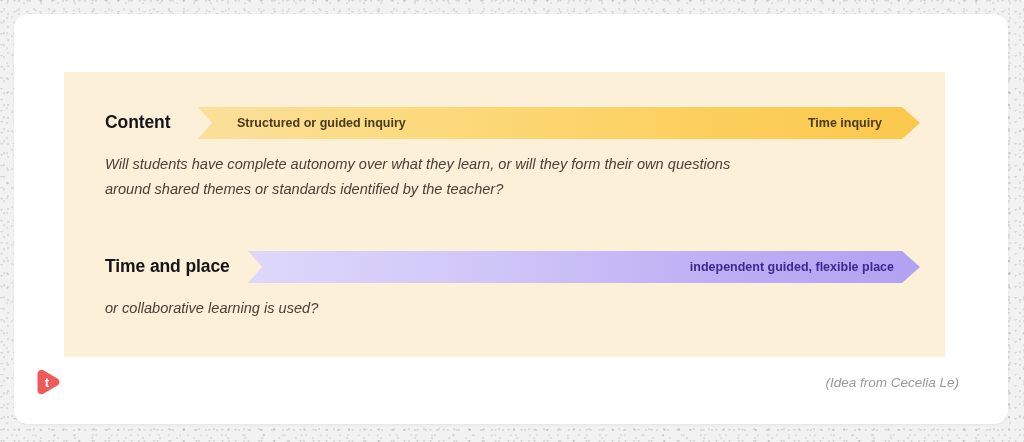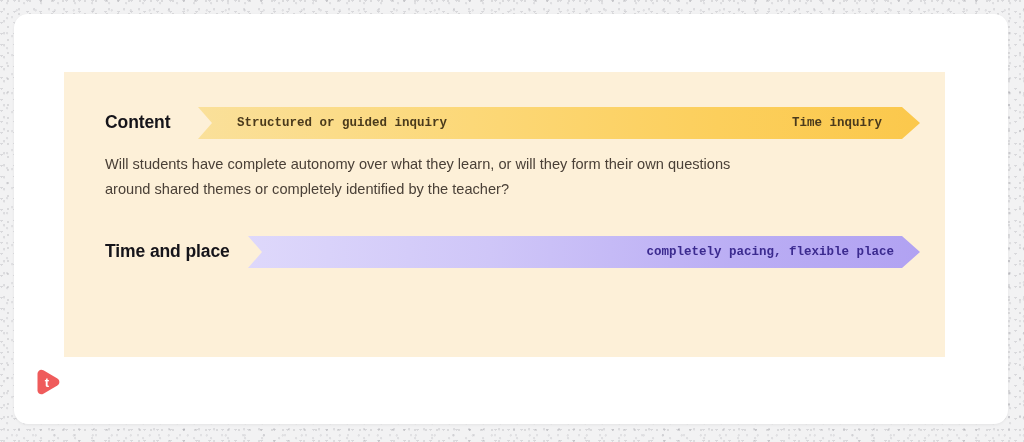--- a/index.html
+++ b/index.html
@@ -49,21 +49,21 @@
     height: 285px;
     background: #fdf0d8;
   }
 
   .row {
     position: absolute;
     left: 0;
     width: 100%;
   }
   .row-content  { top: 31px; }
-  .row-time     { top: 160px; }
+  .row-time     { top: 175px; }
 
   .row-head {
     position: relative;
     height: 40px;
   }
 
   .row-label {
     position: absolute;
     left: 41px;
     top: 9px;
@@ -82,21 +82,20 @@
     clip-path: polygon(
       0 0,
       calc(100% - 18px) 0,
       100% 50%,
       calc(100% - 18px) 100%,
       0 100%,
       14px 50%
     );
     display: flex;
     align-items: center;
-    font-family: Liberation Mono, monospace;
   }
   .arrow-content {
     left: 134px;
     width: 722px;
     background: linear-gradient(90deg, #fae09a 0%, #fcd878 38%, #fccf5c 72%, #fbc84c 100%);
   }
   .arrow-time {
     left: 184px;
     width: 672px;
     background: linear-gradient(90deg, #ded8fb 0%, #cfc6f8 36%, #bbaef4 72%, #b1a2f2 100%);
@@ -116,20 +115,21 @@
   .label-end-time    { right: 26px; }
 
   .row-body {
     position: absolute;
     left: 41px;
     top: 49px;
     width: 700px;
     font-size: 14.6px;
     line-height: 25px;
     color: #4a4037;
+    font-style: italic;
   }
   .row-body .line { display: block; white-space: nowrap; }
 
   
   #logo-badge {
     position: absolute;
     left: 20px;
     top: 352px;
     width: 32px;
     height: 32px;
@@ -160,40 +160,42 @@
         <div class="row-label">Content</div>
 
         <div class="arrow arrow-content">
           <span class="arrow-label label-start">Structured or guided inquiry</span>
           <span class="arrow-label label-end-content">Time inquiry</span>
         </div>
       </div>
 
       <div class="row-body">
         <span class="line">Will students have complete autonomy over what they learn, or will they form their own questions</span>
-        <span class="line">around shared themes or completely identified by the teacher?</span>
+        <span class="line">around shared themes or standards identified by the teacher?</span>
       </div>
     </div>
 
     <div class="row row-time">
       <div class="row-head">
         <div class="row-label">Time and place</div>
 
         <div class="arrow arrow-time">
-          <span class="arrow-label label-end-time">completely pacing, flexible place</span>
+          <span class="arrow-label label-end-time">independent guided, flexible place</span>
         </div>
       </div>
 
       <div class="row-body">
+        <span class="line">or collaborative learning is used?</span>
       </div>
     </div>
 
   </div>
 
   <div id="logo-badge">
     <svg width="32" height="32" viewBox="0 0 32 32" aria-hidden="true">
       <path d="M9.4 4.2c-2.7-1.6-5.9.4-5.9 3.5v16.6c0 3.1 3.2 5.1 5.9 3.5l14-8.3c2.6-1.6 2.6-5.4 0-7z" fill="#ef5b5b"></path>
       <text x="13" y="21.2" font-family="'Liberation Sans', sans-serif" font-size="13" font-weight="bold" fill="#ffffff" text-anchor="middle">t</text>
     </svg>
   </div>
 
+  <div id="attribution">(Idea from Cecelia Le)</div>
 
 </div>
 
 </body></html>

